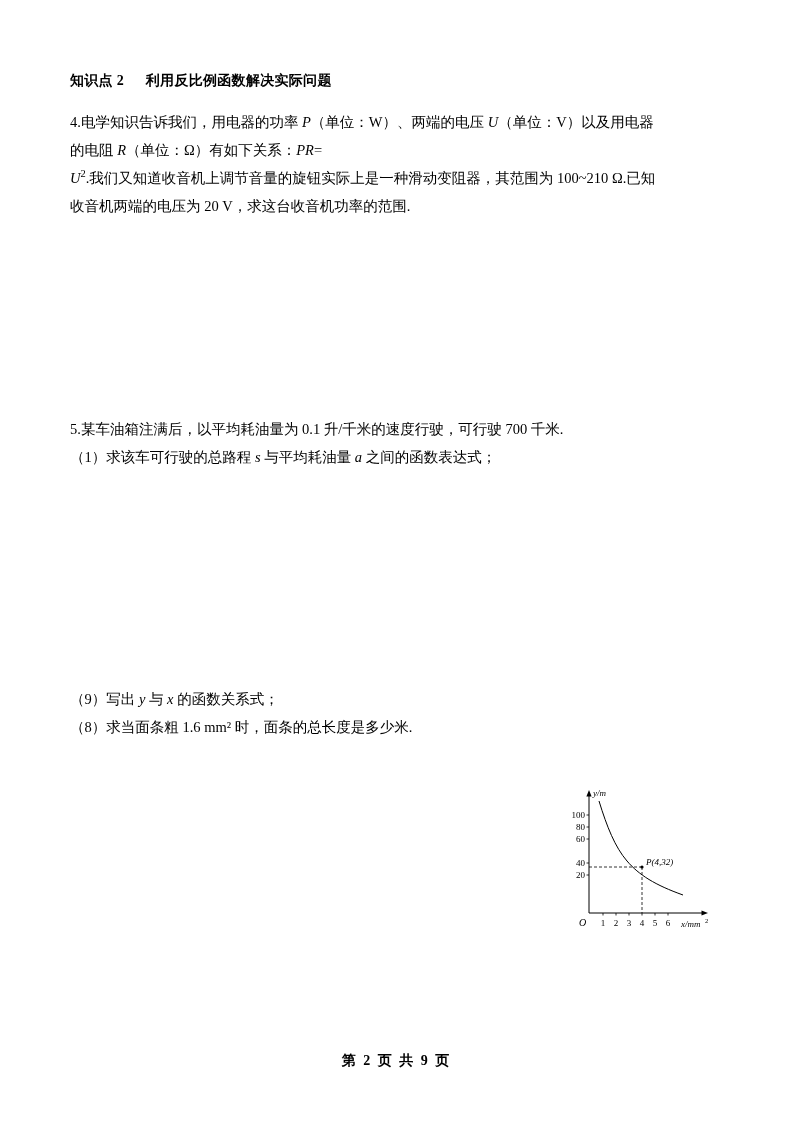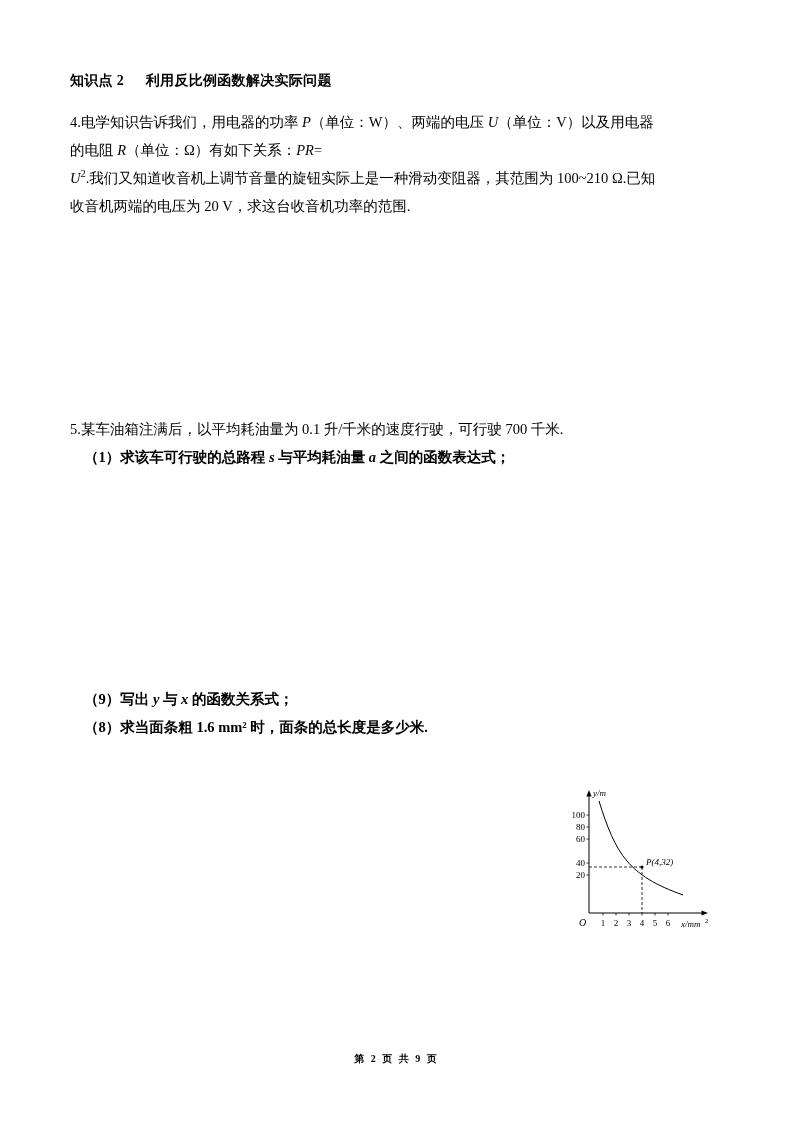--- a/index.html
+++ b/index.html
@@ -45,42 +45,40 @@
     font-size: 14.5px;
     line-height: 28px;
     text-align: justify;
   }
   .q-block {
     margin-bottom: 12px;
   }
   .sub {
     font-size: 14.5px;
     line-height: 28px;
-    margin-left: 14px;
-    font-weight: bold;
   }
   .gap-1 { height: 176px; }
   .it { font-style: italic; font-family: "Liberation Serif", serif; }
   sup { font-size: 0.72em; vertical-align: super; line-height: 0; }
   .q5 { position: absolute; left: 70px; top: 415px; width: 655px; }
   .q6 { position: absolute; left: 70px; top: 685px; width: 655px; }
   .figure {
     position: absolute;
     left: 555px;
     top: 785px;
     width: 165px;
     height: 150px;
   }
   .footer {
     position: absolute;
     left: 0;
     top: 1052px;
     width: 793px;
     text-align: center;
-    font-size: 10px;
+    font-size: 14px;
     font-weight: bold;
     letter-spacing: 2px;
   }
   .footer .pnum {
     display: inline;
   }
 </style>
 </head>
 <body>
 

